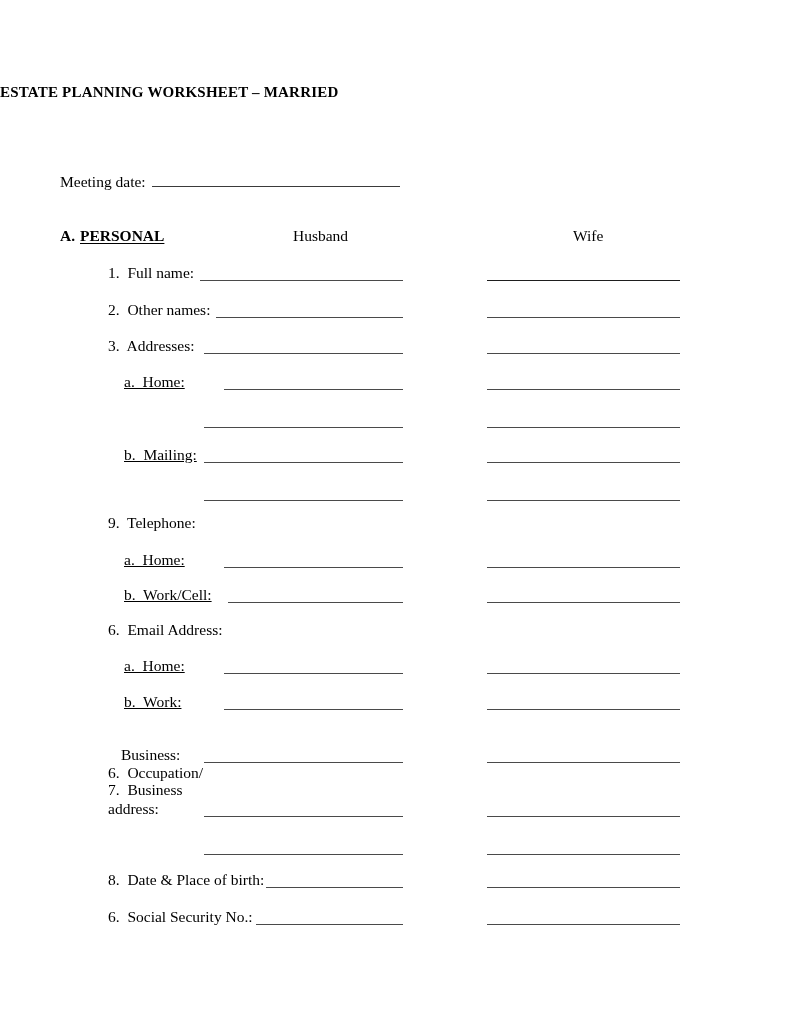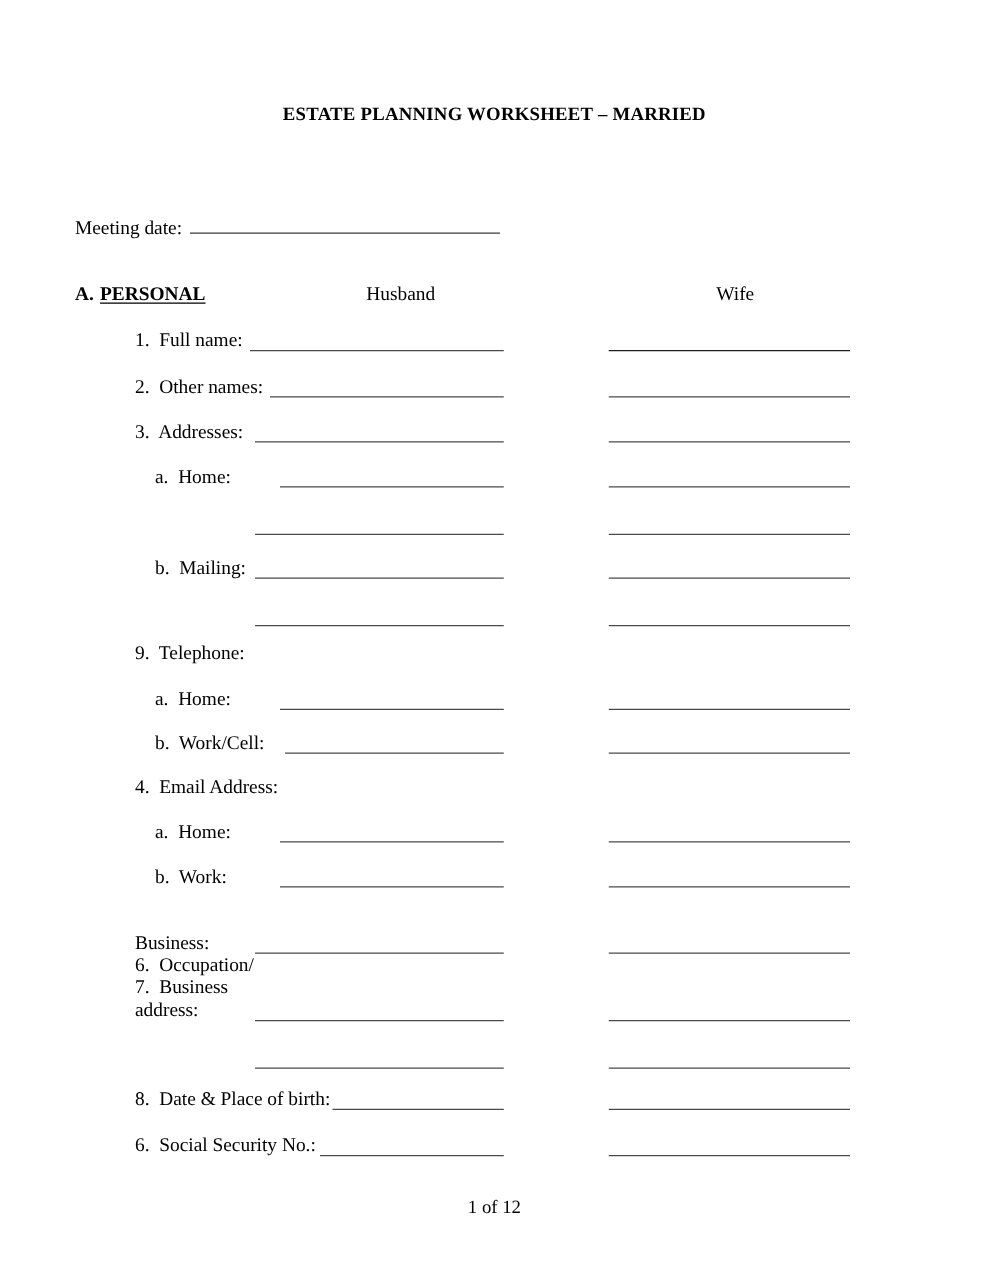--- a/index.html
+++ b/index.html
@@ -21,21 +21,21 @@
     inset: 0;
     background: #ffffff;
   }
 
   
   .doc-title {
     position: absolute;
     left: 0;
     right: 0;
     top: 84px;
-    text-align: center;
+    text-align: left;
     font-size: 15px;
     font-weight: bold;
     letter-spacing: 0.2px;
   }
   .intro {
     position: absolute;
     left: 60px;
     top: 136px;
     font-size: 15.5px;
   }
@@ -104,21 +104,21 @@
     width: 744px;
     height: 22px;
   }
   .label {
     position: absolute;
     top: 0;
     font-size: 15.5px;
     white-space: pre;
   }
   .label.lvl1 { left: 108px; }
-  .label.lvl2 { left: 124px; }
+  .label.lvl2 { left: 124px; text-decoration: underline; }
 
   
   .label.cont { }
 
   .rule {
     position: absolute;
     border-bottom: 1px solid #4a4a4a;
     height: 0;
   }
   .rule.husband {
@@ -203,37 +203,37 @@
         <span class="label lvl2">a.  Home:</span>
         <span class="rule husband" style="left: 224px; top: 16px;"></span>
         <span class="rule wife" style="top: 16px;"></span>
       </div>
       <div class="row" style="top: 586px;">
         <span class="label lvl2">b.  Work/Cell:</span>
         <span class="rule husband" style="left: 228px; top: 16px;"></span>
         <span class="rule wife" style="top: 16px;"></span>
       </div>
       <div class="row" style="top: 621px;">
-        <span class="label lvl1">4.  Email Address:</span>
+        <span class="label lvl1">6.  Email Address:</span>
       </div>
       <div class="row" style="top: 657px;">
         <span class="label lvl2">a.  Home:</span>
         <span class="rule husband" style="left: 224px; top: 16px;"></span>
         <span class="rule wife" style="top: 16px;"></span>
       </div>
       <div class="row" style="top: 693px;">
         <span class="label lvl2">b.  Work:</span>
         <span class="rule husband" style="left: 224px; top: 16px;"></span>
         <span class="rule wife" style="top: 16px;"></span>
       </div>
       <div class="row" style="top: 764px; text-decoration: underline;">
         <span class="label lvl1">6.  Occupation/</span>
       </div>
       <div class="row" style="top: 746px;">
-        <span class="label cont" style="left: 108px;">Business:</span>
+        <span class="label cont" style="left: 121px;">Business:</span>
         <span class="rule husband" style="left: 204px; top: 16px;"></span>
         <span class="rule wife" style="top: 16px;"></span>
       </div>
       <div class="row" style="top: 781px;">
         <span class="label lvl1">7.  Business</span>
       </div>
       <div class="row" style="top: 800px;">
         <span class="label cont" style="left: 108px; text-align: center;">address:</span>
         <span class="rule husband" style="left: 204px; top: 16px;"></span>
         <span class="rule wife" style="top: 16px;"></span>
@@ -247,15 +247,14 @@
         <span class="rule husband" style="left: 266px; top: 16px;"></span>
         <span class="rule wife" style="top: 16px;"></span>
       </div>
       <div class="row" style="top: 908px;">
         <span class="label lvl1">6.  Social Security No.:</span>
         <span class="rule husband" style="left: 256px; top: 16px;"></span>
         <span class="rule wife" style="top: 16px;"></span>
       </div>
     </div>
 
-  <div class="footer">1 of 12</div>
 
 </div>
 
 </body></html>

